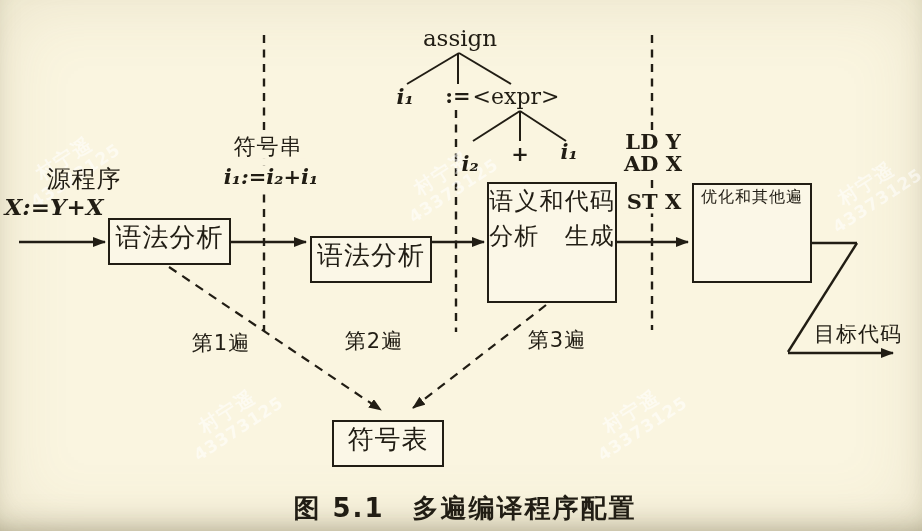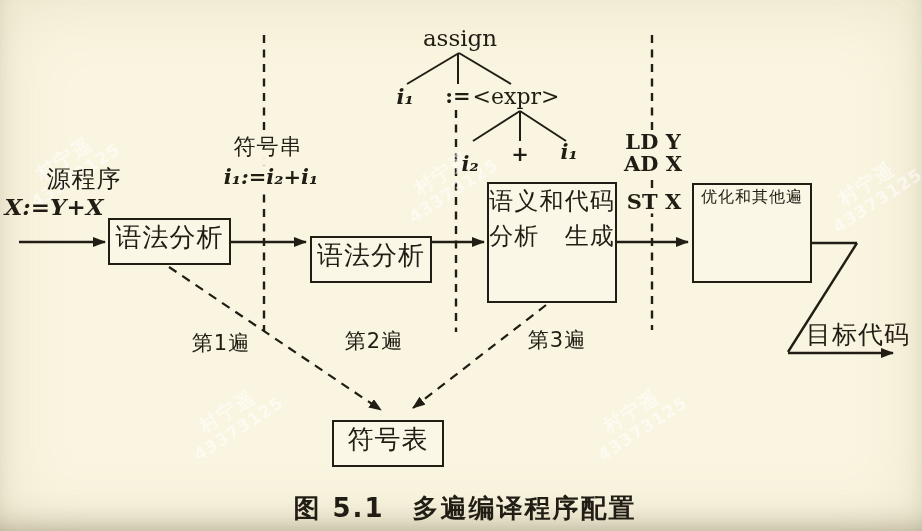--- a/index.html
+++ b/index.html
@@ -133,17 +133,17 @@
   <div class="lbl srf ital" style="left:569px;top:152px;font-size:21px;">i₁</div>
 
   <div class="lbl srf masked" style="left:653px;top:142px;font-size:21px;font-weight:700;">LD Y</div>
   <div class="lbl srf masked" style="left:653px;top:164px;font-size:21px;font-weight:700;">AD X</div>
   <div class="lbl srf masked" style="left:654px;top:202px;font-size:21px;font-weight:700;">ST X</div>
 
   <div class="lbl cjk" style="left:188px;top:344px;font-size:21px;margin-left:33px;">第1遍</div>
   <div class="lbl cjk" style="left:374px;top:342px;font-size:21px;">第2遍</div>
   <div class="lbl cjk" style="left:557px;top:341px;font-size:21px;">第3遍</div>
 
-  <div class="lbl cjk" style="left:858px;top:335px;font-size:25px;">目标代码</div>
+  <div class="lbl cjk" style="left:858px;top:335px;font-size:21px;">目标代码</div>
 
   <div class="lbl cjk caption" style="left:465px;top:508px;font-size:26px;">图 5.1　多遍编译程序配置</div>
 
 </div>
 
 </body></html>

